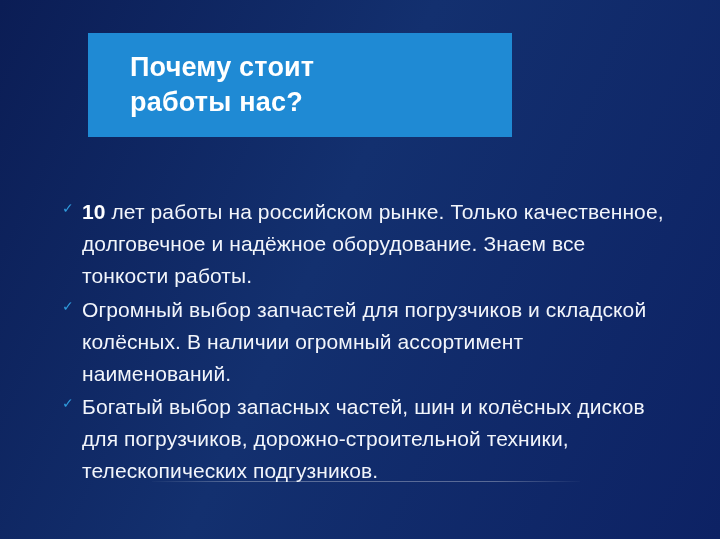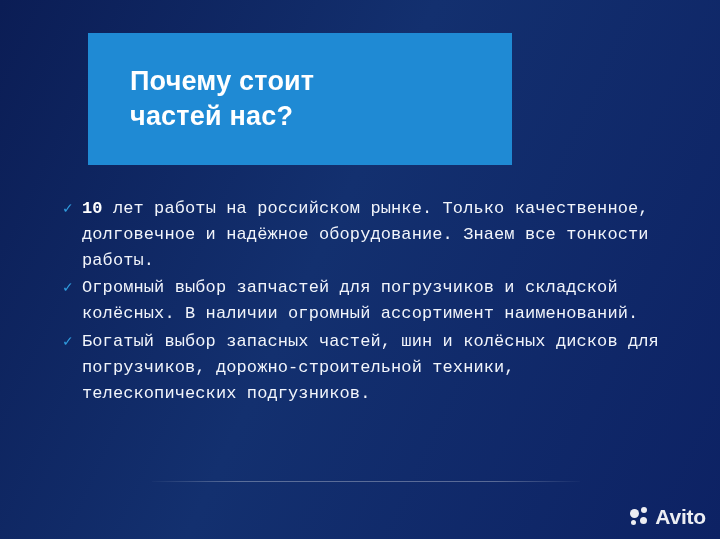--- a/index.html
+++ b/index.html
@@ -21,21 +21,21 @@
     background: linear-gradient(115deg, #0b1d55 0%, #13306f 45%, #0d2264 100%);
     box-sizing: border-box;
     overflow: hidden;
   }
   
   #title-banner {
     position: absolute;
     left: 88px;
     top: 33px;
     width: 424px;
-    height: 132px;
+    height: 104px;
     background: #1f8ad4;
     display: flex;
     flex-direction: column;
     justify-content: center;
     padding-left: 42px;
     box-sizing: border-box;
   }
   #title-banner .tline {
     color: #ffffff;
     font-size: 27px;
@@ -61,24 +61,23 @@
     width: 20px;
     padding-top: 5px;
     color: #2f9bdd;
     font-size: 14px;
     line-height: 1;
     text-align: left;
   }
   .bullet-text {
     flex: 1 1 auto;
     color: #f2f5fb;
-    font-size: 17px;
+    font-size: 21px;
     line-height: 1.52;
     letter-spacing: 0.1px;
-    font-family: Liberation Mono, monospace;
   }
   .bullet-text b {
     font-weight: bold;
     color: #ffffff;
   }
   
   #divider {
     position: absolute;
     left: 152px;
     top: 481px;
@@ -117,21 +116,21 @@
     letter-spacing: -0.2px;
   }
 </style>
 </head>
 <body>
 
 <div id="slide">
 
   <div id="title-banner">
     <div class="tline">Почему стоит</div>
-    <div class="tline">частей нас?</div>
+    <div class="tline">работы нас?</div>
   </div>
 
   <div id="bullet-list">
 
     <div class="bullet-row">
       <span class="check-icon">✓</span>
       <div class="bullet-text"><b>10</b><span> лет работы на российском рынке. Только качественное, долговечное и надёжное оборудование. Знаем все тонкости работы.</span></div>
     </div>
 
     <div class="bullet-row">
@@ -141,23 +140,14 @@
 
     <div class="bullet-row">
       <span class="check-icon">✓</span>
       <div class="bullet-text"><span>Богатый выбор запасных частей, шин и колёсных дисков для погрузчиков, дорожно-строительной техники, телескопических подгузников.</span></div>
     </div>
 
   </div>
 
   <div id="divider"></div>
 
-  <div id="watermark">
-    <span class="mark-dots">
-      <i class="d1"></i>
-        <i class="d2"></i>
-        <i class="d3"></i>
-        <i class="d4"></i>
-    </span>
-    <span class="mark-text">Avito</span>
-  </div>
 
 </div>
 
 </body></html>

